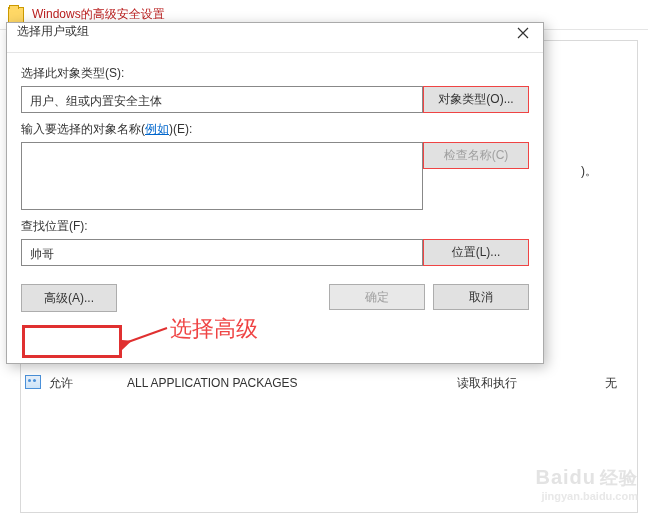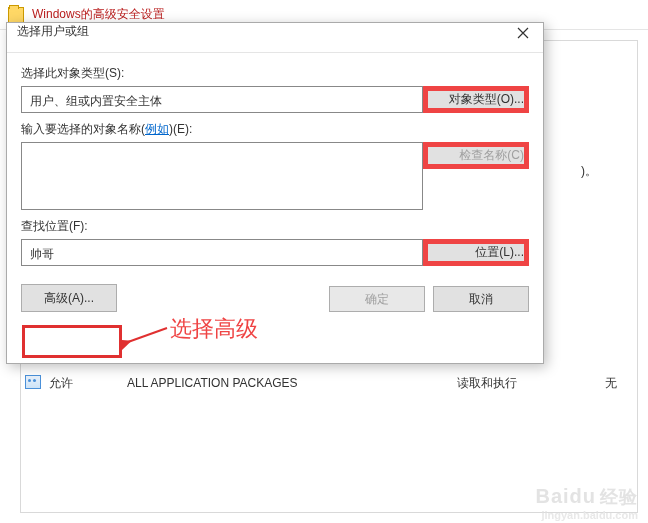--- a/index.html
+++ b/index.html
@@ -26,36 +26,36 @@
     .dialog { position: absolute; left: 6px; top: 22px; width: 538px; height: 342px; background: #fff; border: 1px solid #aaa; box-shadow: 3px 3px 12px rgba(0,0,0,0.25); }
     .dialog-titlebar { height: 30px; display: flex; align-items: flex-start; justify-content: space-between; padding: 0 10px; border-bottom: 1px solid #e5e5e5; }
     .dialog-title { font-size: 12px; color: #333; }
     .close-btn { width: 20px; height: 20px; display: flex; align-items: center; justify-content: center; cursor: pointer; font-size: 14px; color: #333; font-weight: 300; }
 
     .dialog-body { padding: 12px 14px 10px 14px; }
     .field-group { margin-bottom: 8px; }
     .field-label { font-size: 12px; color: #333; margin-bottom: 4px; display: block; }
     .field-row { display: flex; gap: 0; align-items: flex-start; }
     .readonly-box { flex: 1; border: 1px solid #888; background: #fff; padding: 6px 8px; font-size: 12px; color: #333; height: 27px; }
-    .side-btn { width: 106px; height: 27px; border: 5px solid #ef4444; background: #e1e1e1; font-size: 12px; color: #333; cursor: pointer; text-align: right; }
+    .side-btn { width: 106px; height: 27px; border: 1px solid #ef4444; background: #e1e1e1; font-size: 12px; color: #333; cursor: pointer; }
     .side-btn.disabled { color: #a0a0a0; cursor: default; }
     .link { color: #0066cc; text-decoration: underline; cursor: pointer; }
     .textarea { flex: 1; border: 1px solid #888; background: #fff; height: 68px; resize: none; padding: 4px 6px; font-size: 12px; font-family: inherit; }
 
-    .dialog-footer { display: flex; align-items: flex-end; gap: 8px; padding: 0 14px 14px 14px; }
+    .dialog-footer { display: flex; align-items: flex-start; gap: 8px; padding: 0 14px 14px 14px; }
     .footer-spacer { flex: 1; }
     .btn { width: 96px; height: 26px; border: 1px solid #adadad; background: #e1e1e1; font-size: 12px; color: #333; cursor: pointer; }
     .btn.disabled { color: #a0a0a0; background: #e8e8e8; cursor: default; }
     .btn.advanced { width: 96px; height: 28px; }
 
     .red-callout { position: absolute; border: 3px solid #e03030; pointer-events: none; }
     .red-text { position: absolute; color: #ef4444; font-size: 22px; font-family: "SimSun","宋体",serif; pointer-events: none; }
     .red-arrow { position: absolute; pointer-events: none; }
 
-    .watermark { position: absolute; right: 10px; bottom: 2px; color: #e3e3e3; font-size: 20px; font-family: Arial,sans-serif; font-weight: bold; letter-spacing: 1px; user-select: none; }
+    .watermark { position: absolute; right: 10px; bottom: 21px; color: #e3e3e3; font-size: 20px; font-family: Arial,sans-serif; font-weight: bold; letter-spacing: 1px; user-select: none; }
     .watermark .sub { font-size: 11px; color:#e8e8e8; display:block; text-align:right; letter-spacing:0; }
     .watermark .cn { font-size: 18px; margin-left: 4px; }
   </style>
 </head>
 <body>
 
 <div class="parent-window">
   <div class="parent-titlebar">
     <span class="parent-icon"></span>
     <span class="parent-title">Windows的高级安全设置</span>

